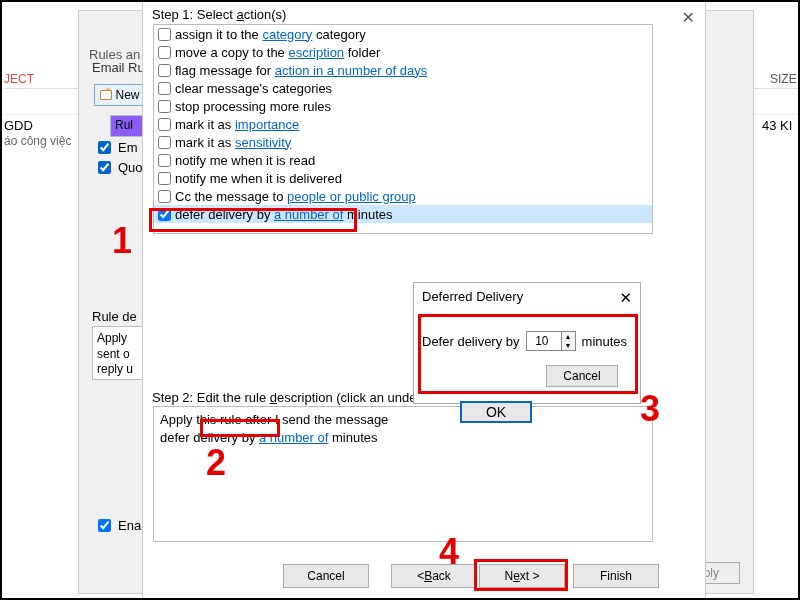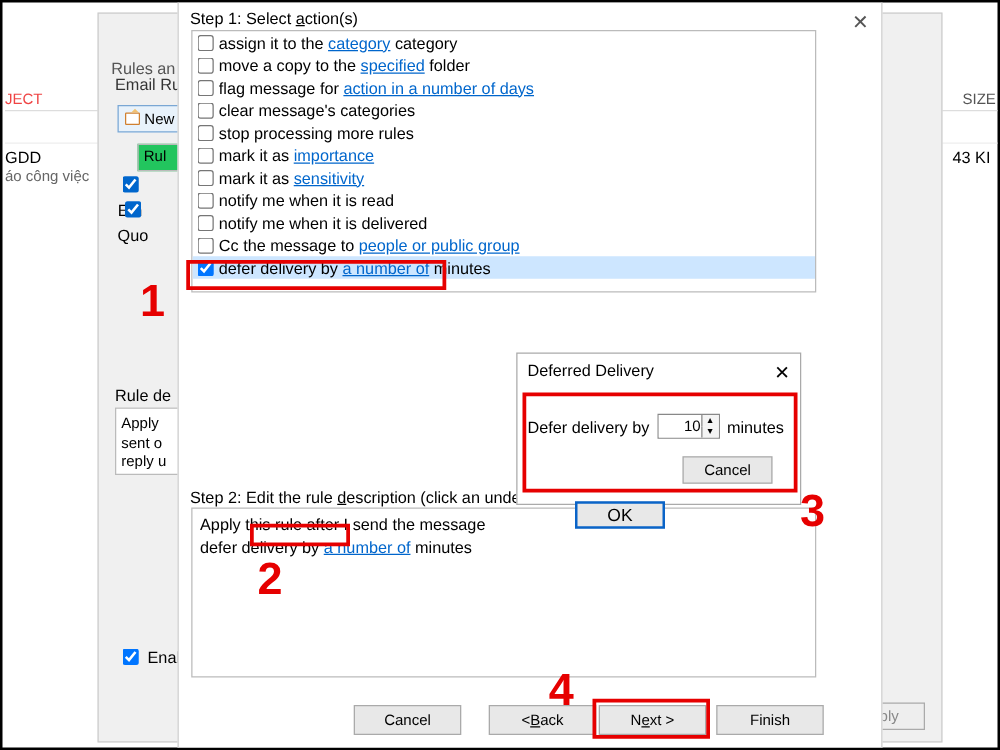--- a/index.html
+++ b/index.html
@@ -3,22 +3,22 @@
 <meta charset="utf-8">
 <style>
   * { box-sizing: border-box; font-family: "Segoe UI", Tahoma, sans-serif; }
   body { margin: 0; width: 800px; height: 600px; background: #fff; position: relative; overflow: hidden; border: 2px solid #000; }
   .bg-window { position: absolute; left: 76px; top: 8px; width: 676px; height: 584px; background: #f0f0f0; border: 1px solid #ccc; }
   .bg-title { position: absolute; left: 10px; top: 4px; font-size: 13px; color: #555; margin-top: 32px; }
   .bg-sect { position: absolute; left: 90px; top: 58px; font-size: 13px; color: #333; }
   .new-btn { position: absolute; left: 92px; top: 82px; width: 52px; height: 22px; background: #e8f2fb; border: 1px solid #7aa7d4; display:flex; align-items:center; justify-content:center; font-size:12px; gap:3px; }
   .new-btn .ic { width:12px; height:10px; background:#fff; border:1px solid #d08030; border-radius:1px; position:relative; }
   .new-btn .ic::before { content:""; position:absolute; top:-4px; left:4px; width:0; height:0; border-left:3px solid transparent; border-right:3px solid transparent; border-bottom:3px solid #f2c070; }
-  .rulehdr { position:absolute; left:108px; top:113px; width:36px; height:22px; border:1px solid #bbb; background:#22c55e; font-size:12px; padding:2px 4px; }
-  .chkrow { position:absolute; left:92px; height:18px; display:flex; align-items:center; gap:4px; font-size:13px;flex-direction:column; }
+  .rulehdr { position:absolute; left:108px; top:113px; width:36px; height:22px; border:1px solid #bbb; background:#8b5cf6; font-size:12px; padding:2px 4px; }
+  .chkrow { position:absolute; left:92px; height:18px; display:flex; align-items:center; gap:4px; font-size:13px; }
   .chkrow input { accent-color:#0066cc; }
   .rule-de { position:absolute; left:90px; top:307px; font-size:13px; }
   .desc-box { position:absolute; left:90px; top:324px; width:60px; height:54px; border:1px solid #bbb; background:#fff; font-size:12px; padding:4px; line-height:1.3; overflow:hidden; white-space:nowrap; }
   .enab { position:absolute; left:92px; top:514px; display:flex; align-items:center; gap:4px; font-size:13px; }
   .apply-btn { position:absolute; left:666px; top:560px; width:72px; height:22px; background:#eee; border:1px solid #aaa; font-size:12px; display:flex; align-items:center; justify-content:center; color:#888; }
 
   .jecthdr { position:absolute; left:2px; top:70px; font-size:12px; color:#ef4444; }
   .sizehdr { position:absolute; left:768px; top:70px; font-size:12px; color:#555; }
   .listrow { position:absolute; left:2px; top:116px; font-size:13px; }
   .listval { position:absolute; left:760px; top:116px; font-size:13px; }
@@ -43,21 +43,21 @@
   .btn.finish { left:430px; top:562px; }
   .und { text-decoration: underline; }
 
   .close-x { position:absolute; right:10px; top:6px; font-size:16px; color:#555; cursor:pointer; }
 
   .deferred { position:absolute; left:411px; top:280px; width:228px; height:122px; background:#fff; border:1px solid #aaa; }
   .def-title { position:absolute; left:8px; top:6px; font-size:13px; }
   .def-close { position:absolute; right:8px; top:6px; font-size:15px; cursor:pointer; }
   .def-body { position:absolute; left:8px; top:48px; font-size:13px; display:flex; align-items:center; gap:6px; }
   .spin { display:flex; border:1px solid #888; }
-  .spin input { width:34px; height:18px; border:none; text-align:right; padding-right:0; font-size:12px; }
+  .spin input { width:34px; height:18px; border:none; text-align:right; padding-right:12px; font-size:12px; }
   .spin-arrows { display:flex; flex-direction:column; }
   .spin-arrows div { width:14px; height:9px; border-left:1px solid #888; background:#f4f4f4; display:flex; align-items:center; justify-content:center; font-size:7px; cursor:pointer; }
   .def-ok { position:absolute; left:46px; top:94px; width:72px; height:22px; background:#e8e8e8; border:2px solid #0a64c8; font-size:14px; display:flex; align-items:center; justify-content:center; cursor:pointer;margin-top:24px; }
   .def-cancel { position:absolute; left:132px; top:82px; width:72px; height:22px; background:#e8e8e8; border:1px solid #aaa; font-size:12px; display:flex; align-items:center; justify-content:center; cursor:pointer; }
 
   .annot { position:absolute; border:3px solid #e60000; pointer-events:none; }
   .annot-num { position:absolute; color:#e60000; font-weight:900; font-size:36px; font-family:Arial,sans-serif; pointer-events:none; }
   .tool-icon { position:absolute; left:663px; top:130px; width:22px; height:30px; color:#888; }
   .tool-icon svg { width:22px; height:30px; }
 </style>
@@ -112,21 +112,21 @@
 <div class="wizard">
   <span class="close-x">✕</span>
   <div class="step1-lbl">Step 1: Select <span class="und">a</span>ction(s)</div>
   <div class="actions-list" id="actions-list">
       <div class="action-item">
         <input type="checkbox" style="">
         <span>assign it to the <span class="lnk">category</span> category</span>
       </div>
       <div class="action-item">
         <input type="checkbox" style="">
-        <span>move a copy to the <span class="lnk">specified</span> folder</span>
+        <span>move a copy to the <span class="lnk">escription</span> folder</span>
       </div>
       <div class="action-item">
         <input type="checkbox" style="">
         <span>flag message for <span class="lnk">action in a number of days</span></span>
       </div>
       <div class="action-item">
         <input type="checkbox" style="">
         <span>clear message's categories</span>
       </div>
       <div class="action-item">

